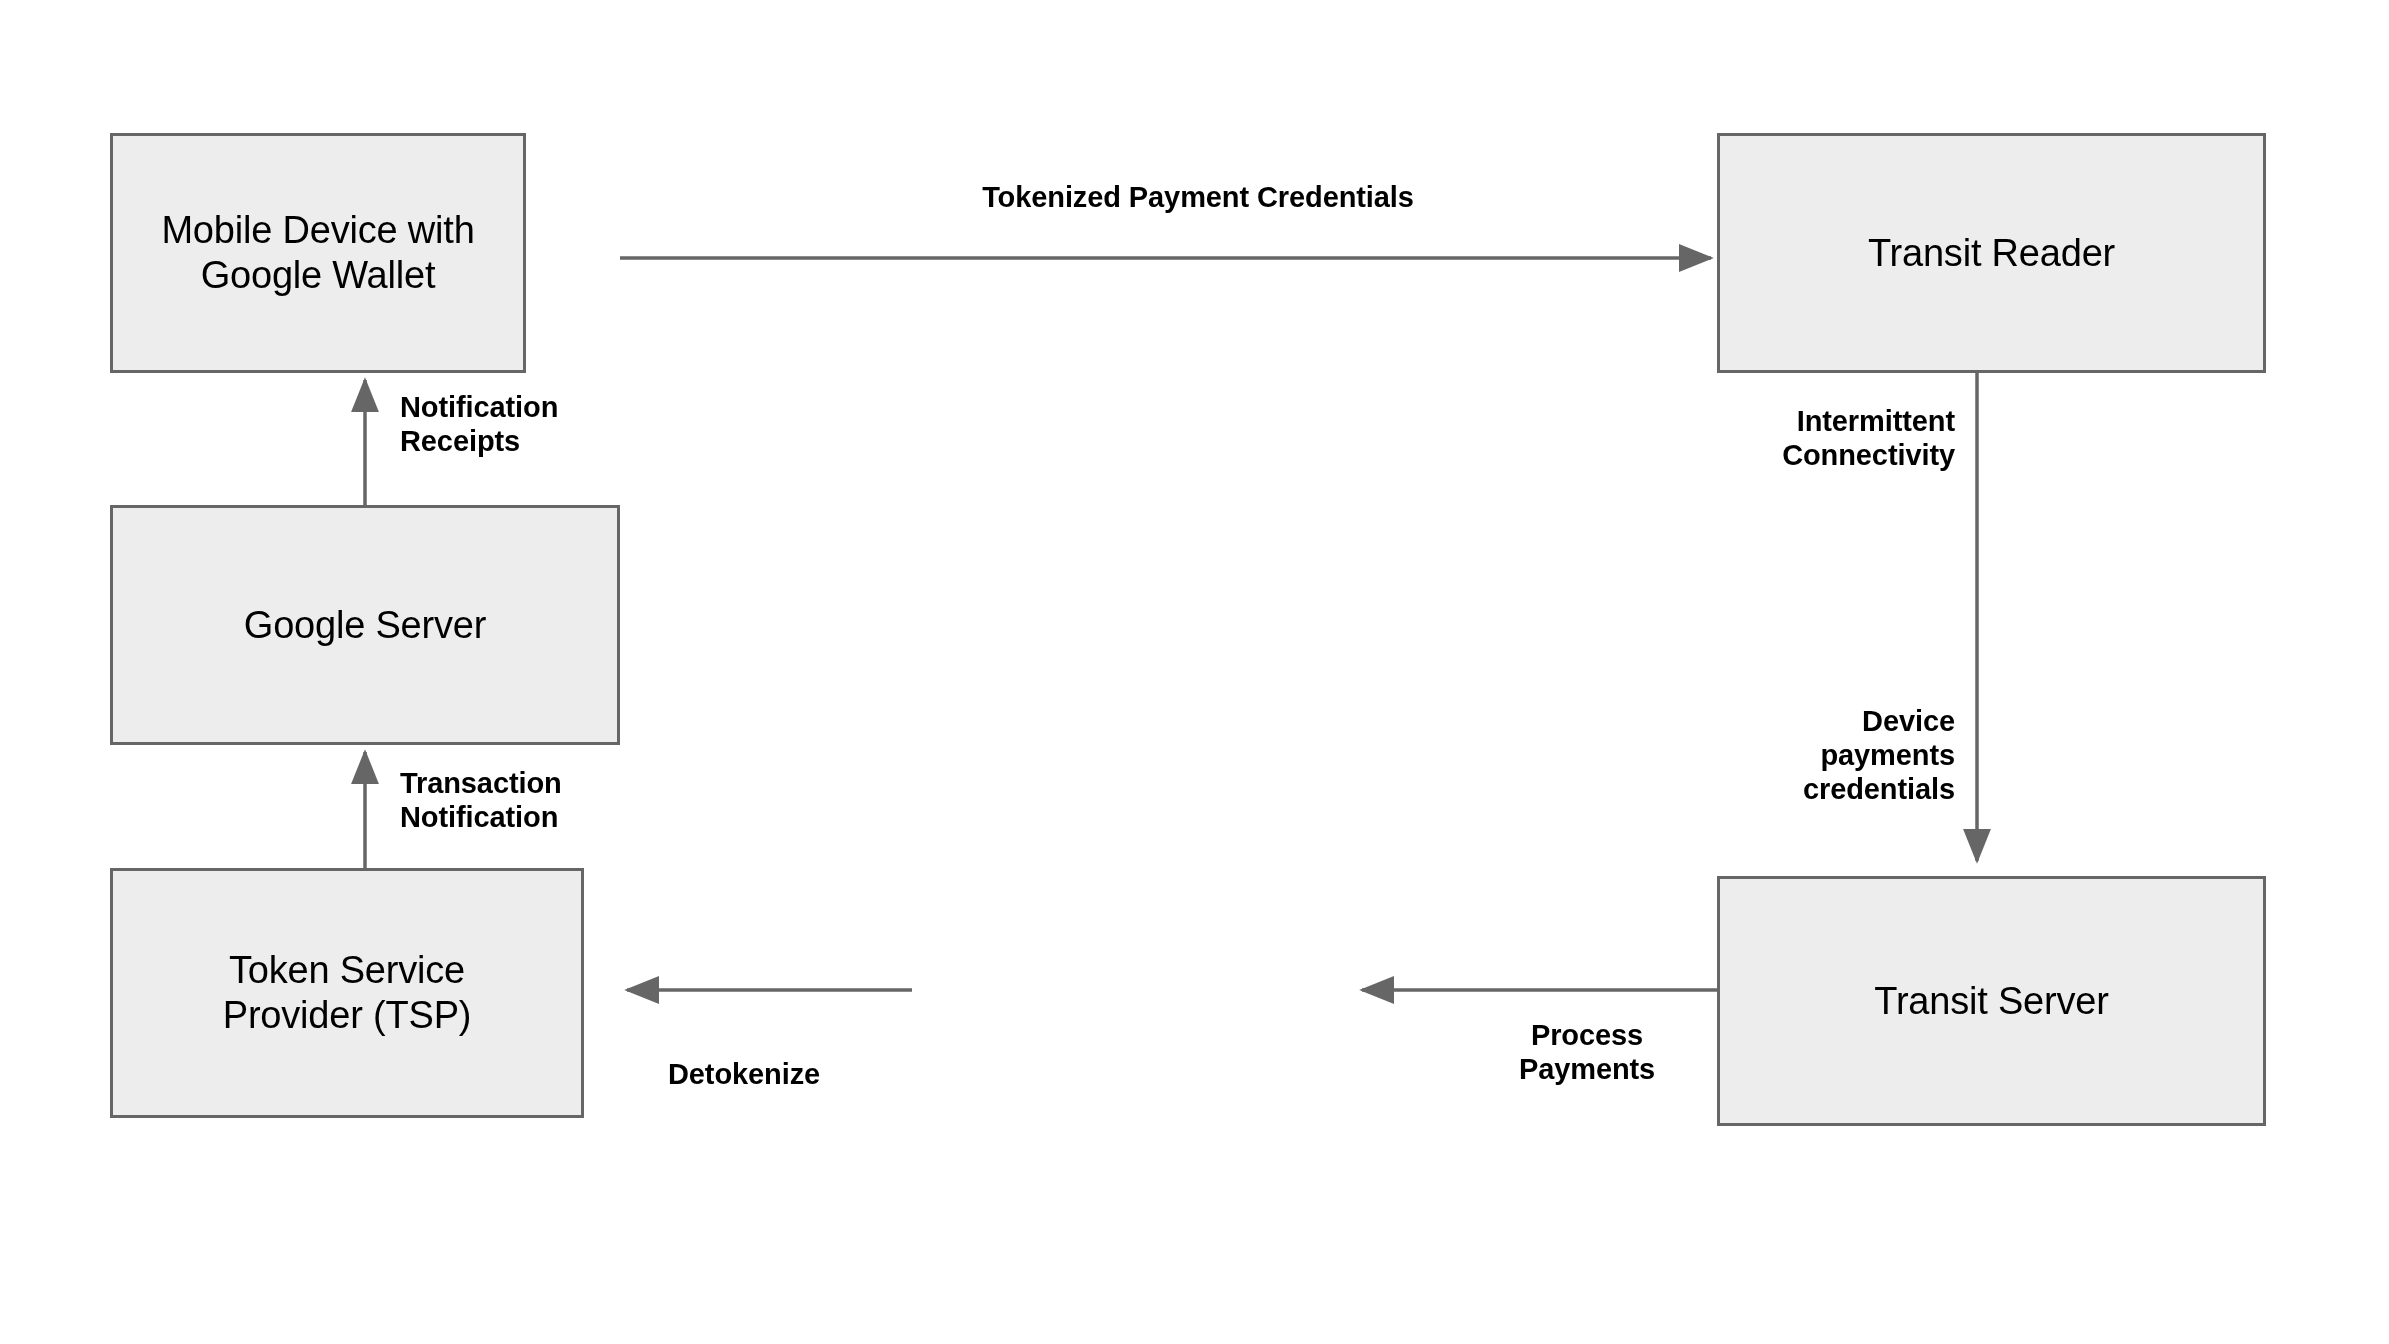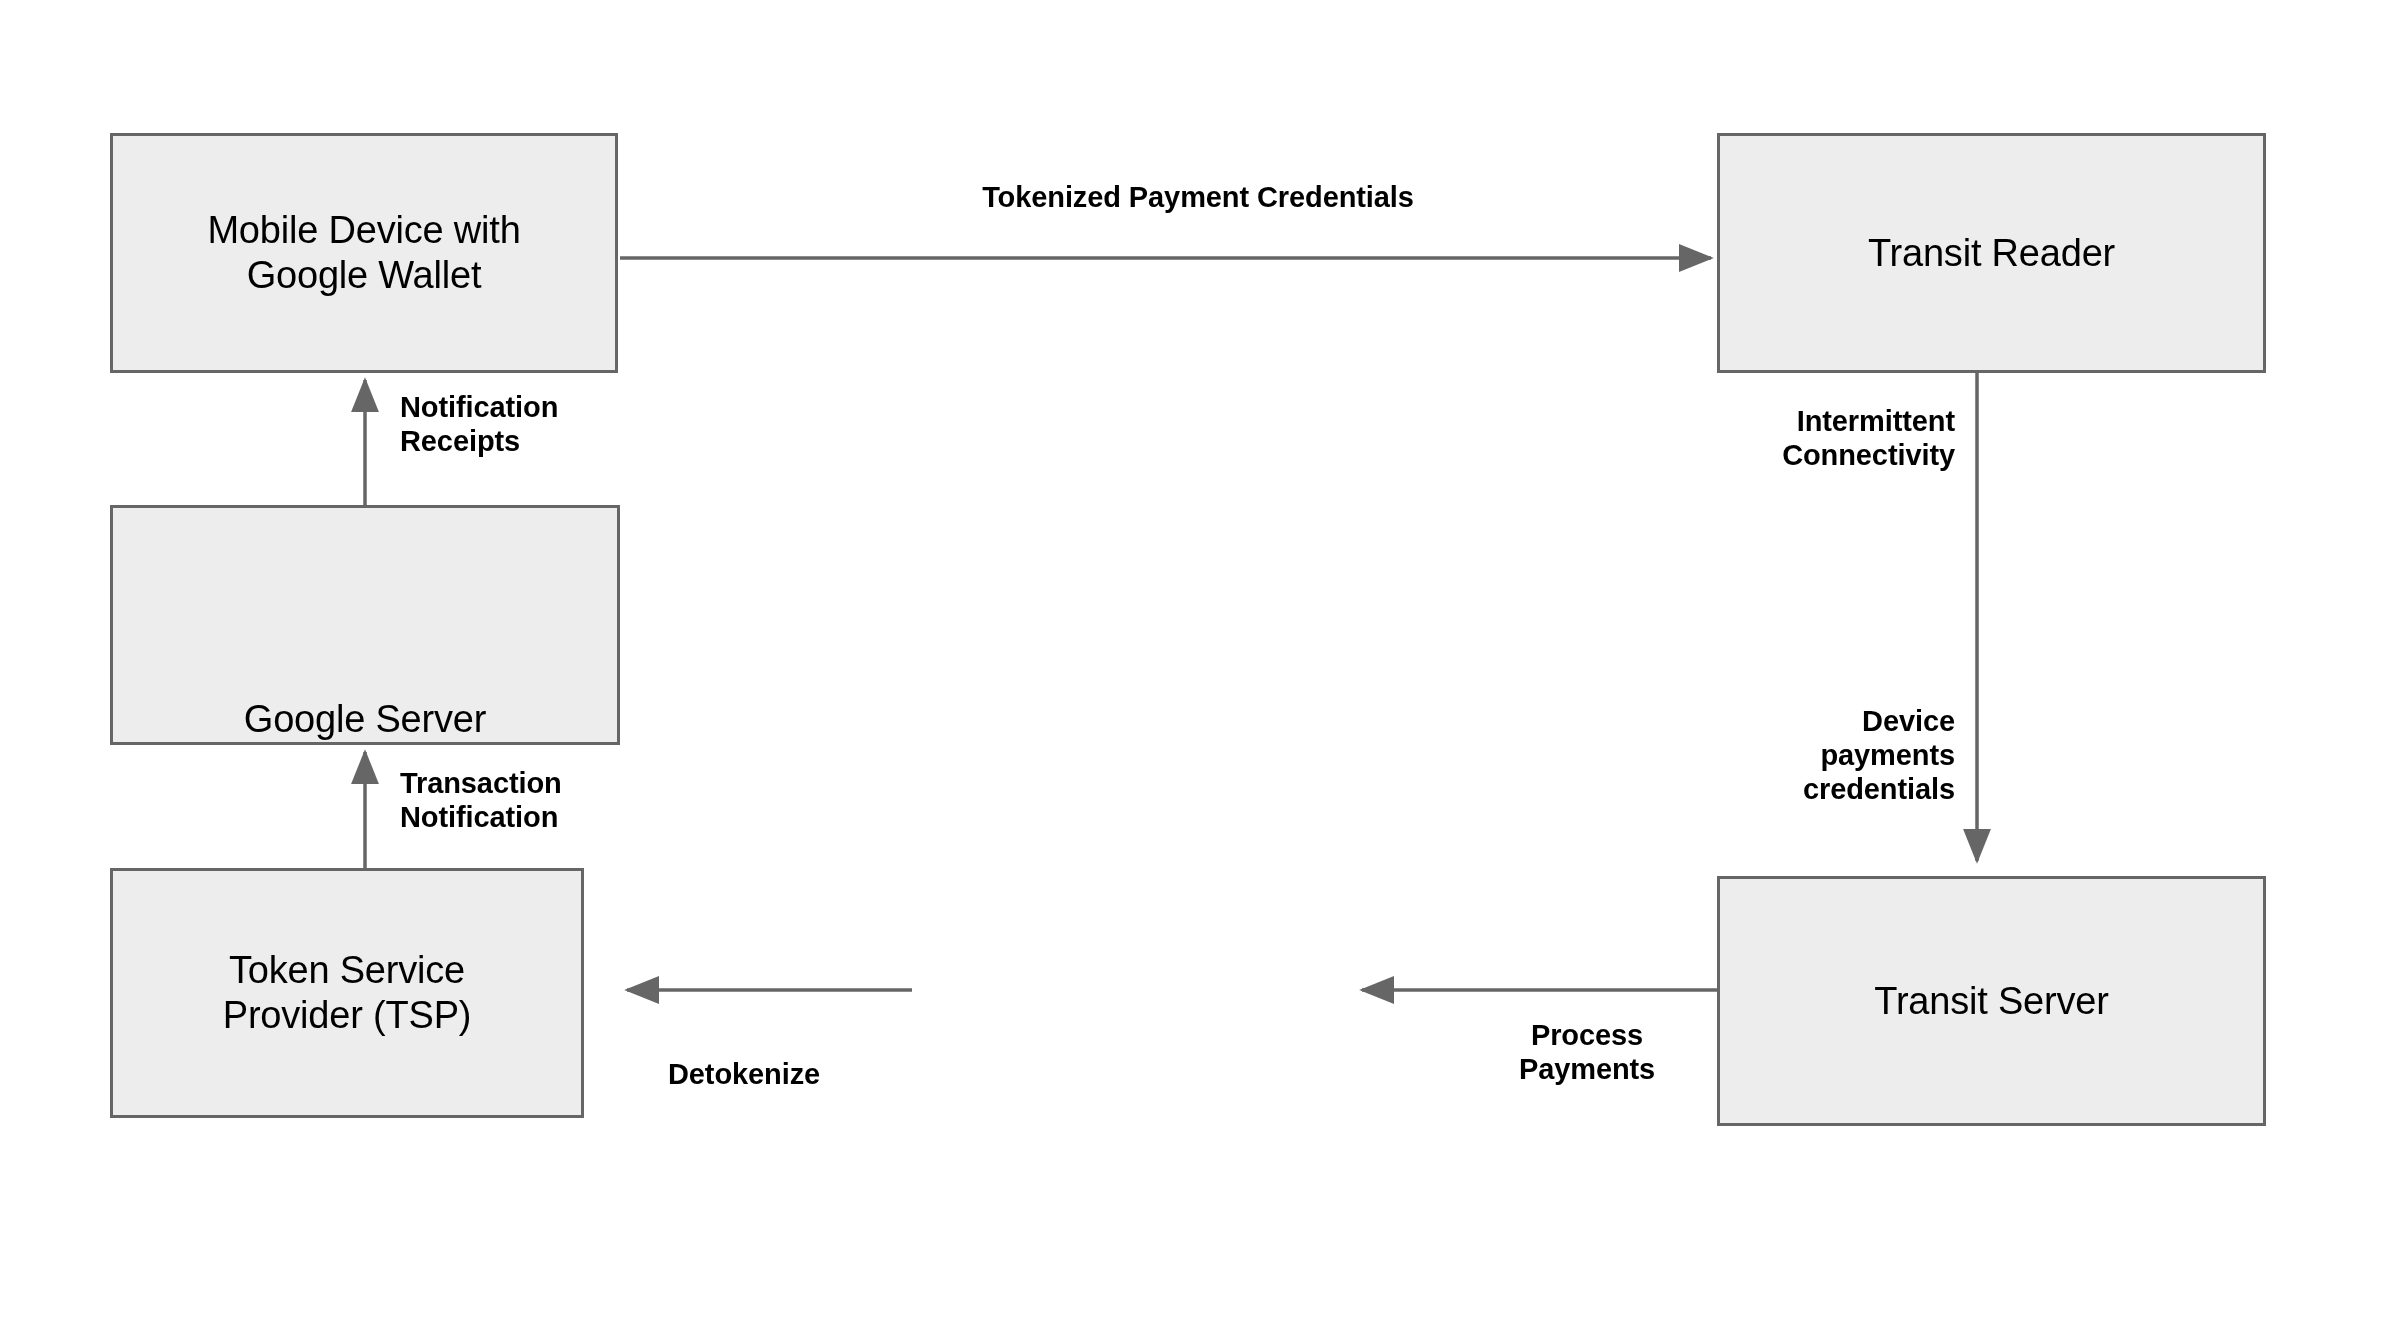--- a/index.html
+++ b/index.html
@@ -77,30 +77,30 @@
 
     <line x1="365" y1="868" x2="365" y2="752" stroke="#666666" stroke-width="3.5" marker-end="url(#ah)"></line>
 
     <line x1="912" y1="990" x2="627" y2="990" stroke="#666666" stroke-width="3.5" marker-end="url(#ah)"></line>
 
     <line x1="1717" y1="990" x2="1362" y2="990" stroke="#666666" stroke-width="3.5" marker-end="url(#ah)"></line>
 
     <line x1="1977" y1="373" x2="1977" y2="861" stroke="#666666" stroke-width="3.5" marker-end="url(#ah)"></line>
   </svg>
 
-  <div class="node" style="left:110px; top:133px; width:508px; height:240px;">
+  <div class="node" style="left:110px; top:133px; width:416px; height:240px;">
     <span class="node-label">Mobile Device with
 Google Wallet</span>
   </div>
 
   <div class="node" style="left:1717px; top:133px; width:549px; height:240px;">
     <span class="node-label">Transit Reader</span>
   </div>
 
-  <div class="node" style="left:110px; top:505px; width:510px; height:240px;align-items:flex-end;">
+  <div class="node" style="left:110px; top:505px; width:510px; height:240px;">
     <span class="node-label">Google Server</span>
   </div>
 
   <div class="node" style="left:110px; top:868px; width:474px; height:250px;">
     <span class="node-label">Token Service
 Provider (TSP)</span>
   </div>
 
 
   <div class="node" style="left:1717px; top:868px; width:549px; height:250px;margin-top:8px;">

